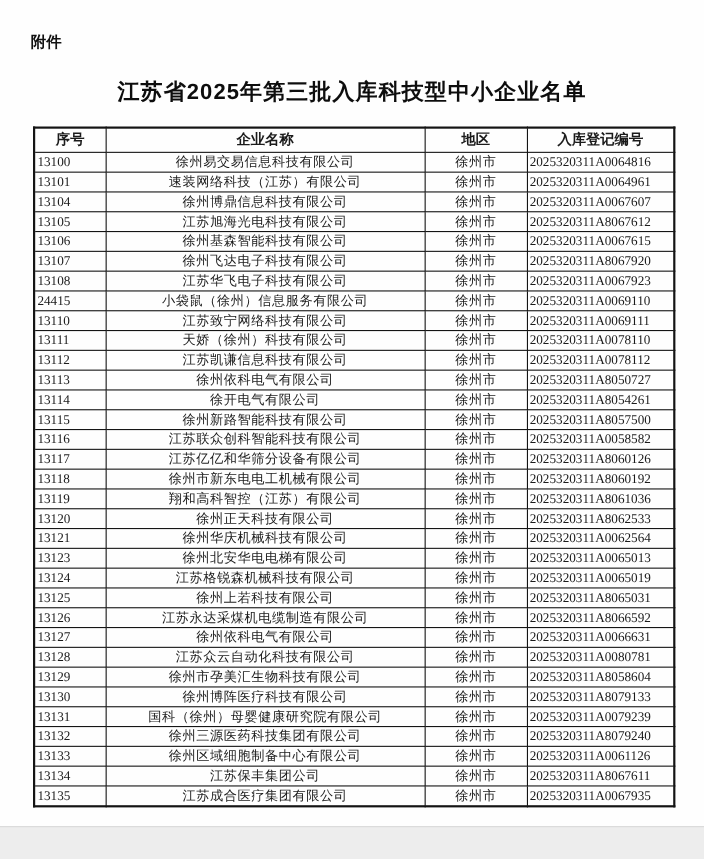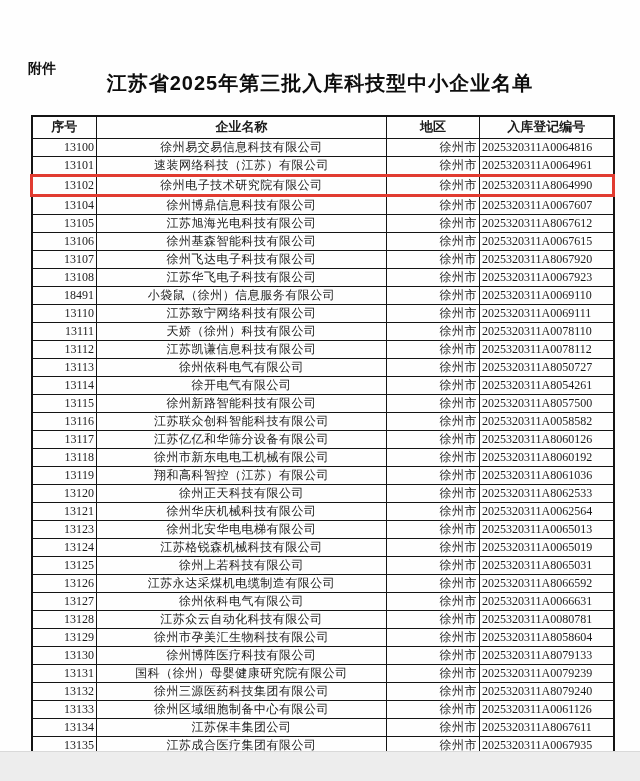--- a/index.html
+++ b/index.html
@@ -7,21 +7,21 @@
     position:relative;
     width:640px; height:781px;
     background:#fefefe;
     overflow:hidden;
     font-family:"Liberation Serif","DejaVu Serif",serif;
     color:#1b1b1b;
   }
   .attachment {
     position:absolute; left:28px; top:30px;
     font-family:Liberation Sans, sans-serif;
-    font-weight:700; font-size:14px; color:#111;margin-top:30px;
+    font-weight:700; font-size:14px; color:#111;
   }
   .doc-title {
     position:absolute; left:0; top:70px; width:100%;
     text-align:center;
     font-family:Liberation Sans, sans-serif;
     font-weight:700; font-size:20px; color:#0d0d0d;
     letter-spacing:1px;
   }
   table.list {
     position:absolute; left:30px; top:115px;
@@ -38,23 +38,23 @@
   thead tr { height:22px; }
   tbody tr { height:15.6px; }
   th {
     font-family:Liberation Mono, monospace;
     font-weight:700; font-size:13px; text-align:center;
   }
   col.c-serial { width:65px; }
   col.c-name   { width:290px; }
   col.c-region { width:93px; }
   col.c-regno  { width:134px; }
-  td.cell-serial { text-align:right; font-size:12px; }
+  td.cell-serial { text-align:left; font-size:12px; }
   td.cell-name   { text-align:center; padding-left:7px; font-size:12px; letter-spacing:0.5px; }
-  td.cell-region { text-align:right; font-size:12px; letter-spacing:0.5px; }
+  td.cell-region { text-align:center; font-size:12px; letter-spacing:0.5px; }
   td.cell-regno  { text-align:left; font-size:12px; }
   tr.highlighted td {
     border-top:3px solid var(--red,#e13b30);
     border-bottom:3px solid var(--red,#e13b30);
   }
   tr.highlighted td:first-child { border-left:3px solid var(--red,#e13b30); }
   tr.highlighted td:last-child  { border-right:3px solid var(--red,#e13b30); }
   .footer-strip {
     position:absolute; left:0; bottom:0;
     width:100%; height:29px;
@@ -92,26 +92,20 @@
       <td class="cell-name">徐州易交易信息科技有限公司</td>
       <td class="cell-region">徐州市</td>
       <td class="cell-regno">2025320311A0064816</td>
     </tr>
         <tr>
       <td class="cell-serial">13101</td>
       <td class="cell-name">速装网络科技（江苏）有限公司</td>
       <td class="cell-region">徐州市</td>
       <td class="cell-regno">2025320311A0064961</td>
     </tr>
-        <tr class="highlighted">
-      <td class="cell-serial">13102</td>
-      <td class="cell-name">徐州电子技术研究院有限公司</td>
-      <td class="cell-region">徐州市</td>
-      <td class="cell-regno">2025320311A8064990</td>
-    </tr>
         <tr>
       <td class="cell-serial">13104</td>
       <td class="cell-name">徐州博鼎信息科技有限公司</td>
       <td class="cell-region">徐州市</td>
       <td class="cell-regno">2025320311A0067607</td>
     </tr>
         <tr>
       <td class="cell-serial">13105</td>
       <td class="cell-name">江苏旭海光电科技有限公司</td>
       <td class="cell-region">徐州市</td>
@@ -129,21 +123,21 @@
       <td class="cell-region">徐州市</td>
       <td class="cell-regno">2025320311A8067920</td>
     </tr>
         <tr>
       <td class="cell-serial">13108</td>
       <td class="cell-name">江苏华飞电子科技有限公司</td>
       <td class="cell-region">徐州市</td>
       <td class="cell-regno">2025320311A0067923</td>
     </tr>
         <tr>
-      <td class="cell-serial">18491</td>
+      <td class="cell-serial">24415</td>
       <td class="cell-name">小袋鼠（徐州）信息服务有限公司</td>
       <td class="cell-region">徐州市</td>
       <td class="cell-regno">2025320311A0069110</td>
     </tr>
         <tr>
       <td class="cell-serial">13110</td>
       <td class="cell-name">江苏致宁网络科技有限公司</td>
       <td class="cell-region">徐州市</td>
       <td class="cell-regno">2025320311A0069111</td>
     </tr>

